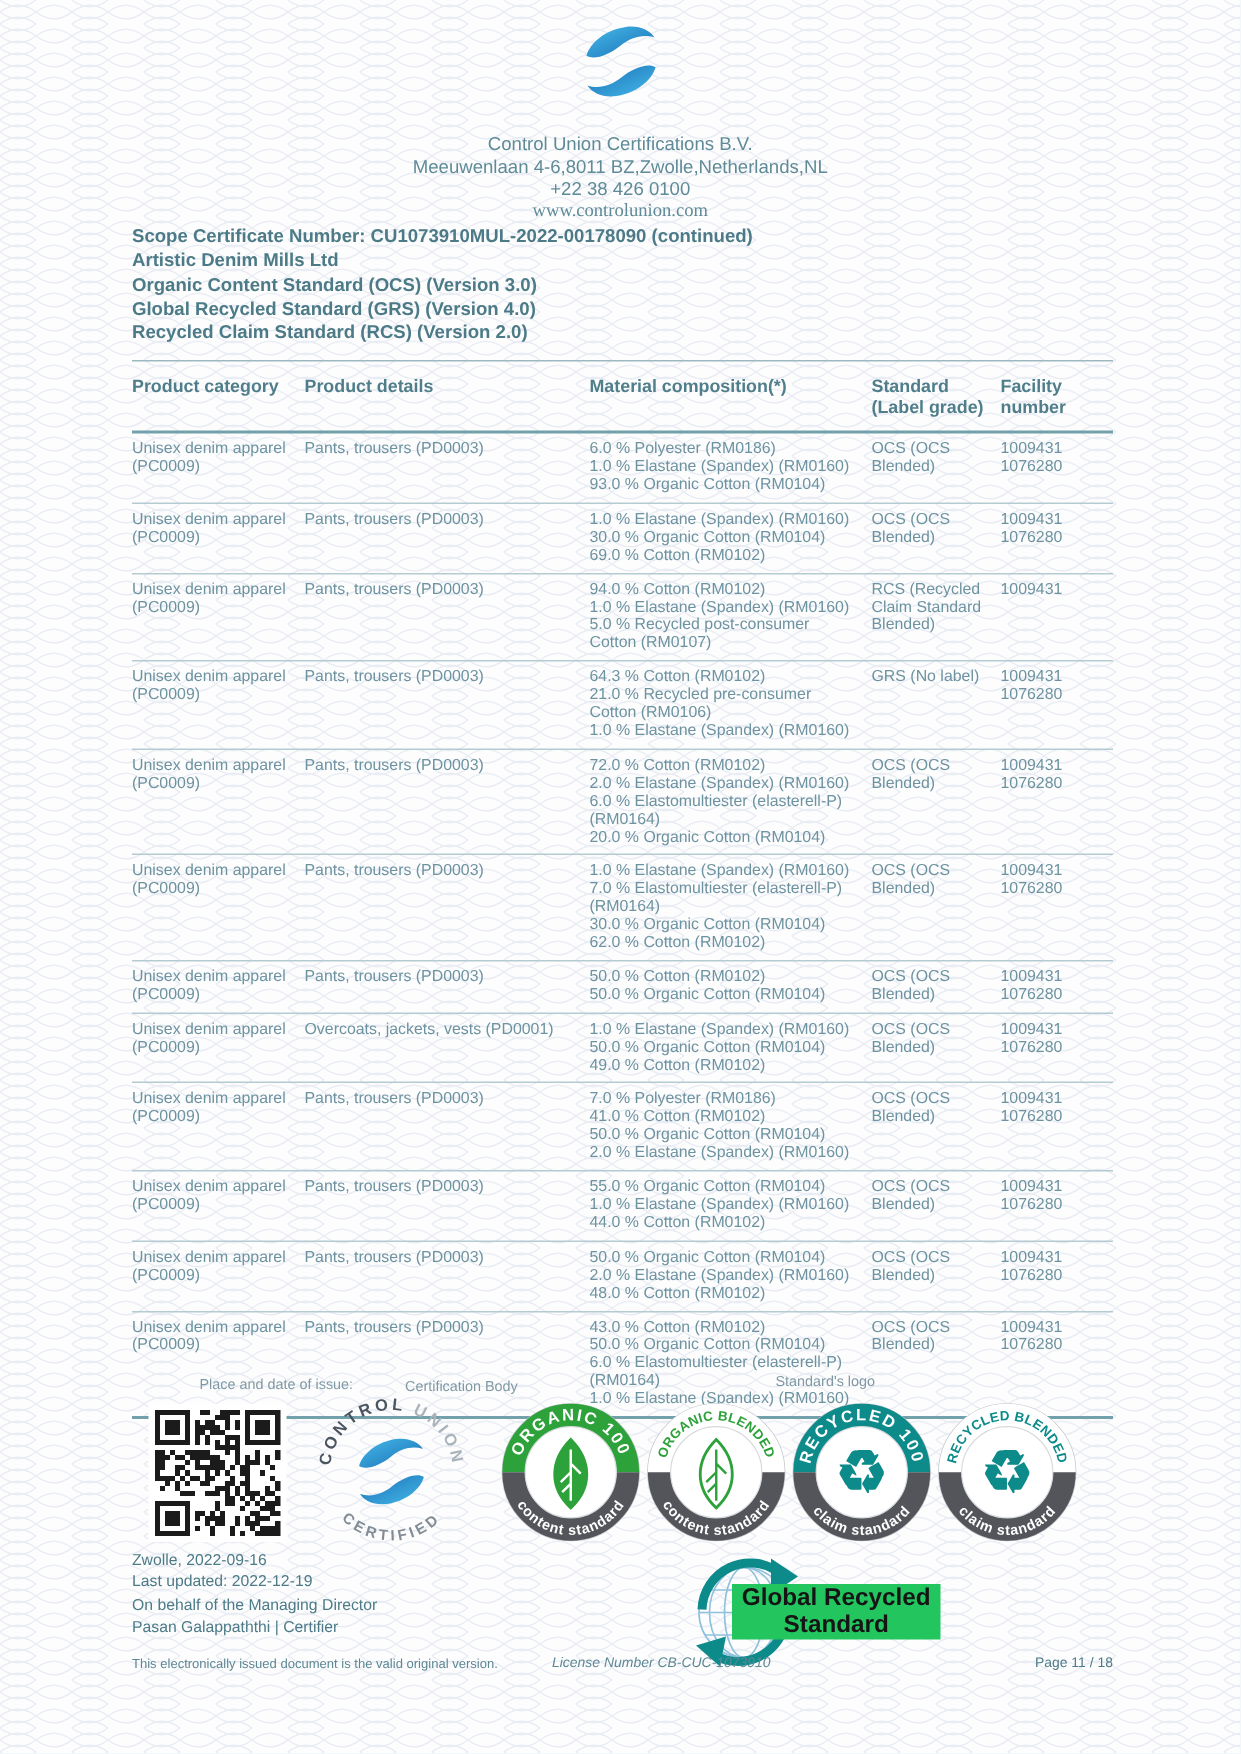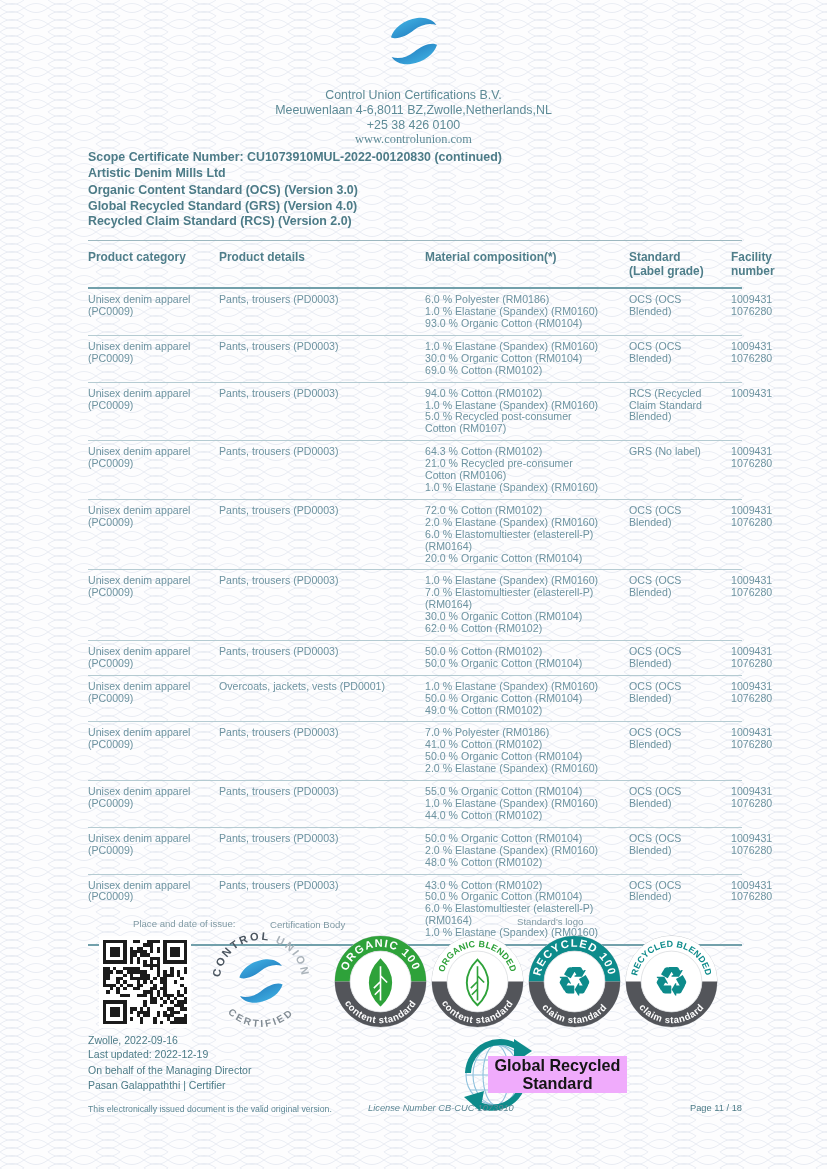--- a/index.html
+++ b/index.html
@@ -14,21 +14,21 @@
   .orgblock{margin-top:11px;font-size:12.4px;line-height:14.8px;color:#5e8b97;}
   .orgblock .site{color:#5e8b97;font-family:Liberation Serif, serif;}
 
   
   .cert-head{left:88px;top:150px;width:654px;color:#4c7b87;font-weight:bold;
              font-size:12.4px;line-height:15.6px;}
   .cert-head .stds{margin-top:2px;}
 
   
   .tbl{left:88px;top:240px;width:654px;}
-  .grid{display:grid;grid-template-columns:115px 190px 188px 86px 1fr;gap:16px;}
+  .grid{display:grid;grid-template-columns:115px 190px 188px 86px 1fr;}
   .thead{border-top:1px solid #9db8c0;border-bottom:2px solid #72a0ab;
          padding:10px 0 9px;color:#4f7e8a;font-weight:bold;font-size:11.9px;line-height:13.6px;}
   .trow{padding:5px 0 5px;border-bottom:1px solid #b5cbd2;
         font-size:10.6px;line-height:11.9px;color:#6d93a0;}
   #tbody .trow:last-child{border-bottom:2px solid #72a0ab;}
   .c{padding-right:10px;white-space:pre-line;}
 
   
   .flabel{font-size:9.6px;color:#7f99a3;margin-left:45px;}
   .lbl-place{left:88px;top:918px;}
@@ -38,21 +38,21 @@
   .qr svg{display:block;width:84px;height:84px;}
   .cu-cert{left:206px;top:926px;width:110px;height:110px;}
   .badges{left:333px;top:934px;display:flex;gap:2px;}
   .badge svg{width:95px;height:95px;display:block;}
 
   
   .issue{left:88px;top:1033px;color:#4c7b87;font-size:10.5px;line-height:14.4px;}
   .behalf{left:88px;top:1063px;color:#4c7b87;font-size:10.5px;line-height:15.4px;}
   .grs{left:452px;top:1033px;width:175px;height:84px;}
   .grs svg{position:absolute;left:0;top:0;}
-  .grs-text{position:absolute;left:36px;top:23px;background:#f0abfc;color:#151515;
+  .grs-text{position:absolute;left:36px;top:23px;background:#22c55e;color:#151515;
             font-weight:bold;font-size:16.2px;line-height:17.5px;text-align:center;
             padding:1px 5px;}
   .bline-left{left:88px;top:1104px;font-size:8.7px;color:#5d8794;}
   .bline-mid{left:368px;top:1103px;font-size:9.3px;color:#5d8794;font-style:italic;}
   .bline-right{left:602px;top:1103px;width:140px;text-align:right;font-size:9.3px;color:#4c7b87;}
 </style>
 </head>
 <body>
 
 <div class="page">
@@ -82,27 +82,27 @@
             <path d="M14,44 C18,30 34,17 55,14 C68,12 80,17 85,25 C73,21 60,25 50,33 C38,43 22,49 14,44 Z" fill="url(#cugrad)"></path>
             <path d="M14,44 C18,30 34,17 55,14 C68,12 80,17 85,25 C73,21 60,25 50,33 C38,43 22,49 14,44 Z" fill="url(#cugrad)" transform="rotate(180,50,50)"></path>
           </symbol>
         </defs>
         <use href="#swoosh-sym" width="100" height="100"></use>
       </svg>
     </div>
     <div class="orgblock">
       <div>Control Union Certifications B.V.</div>
       <div>Meeuwenlaan 4-6,8011 BZ,Zwolle,Netherlands,NL</div>
-      <div>+25 38 426 0100</div>
+      <div>+22 38 426 0100</div>
       <div class="site">www.controlunion.com</div>
     </div>
   </div>
 
   <div class="layer cert-head">
-    <div>Scope Certificate Number: CU1073910MUL-2022-00120830 (continued)</div>
+    <div>Scope Certificate Number: CU1073910MUL-2022-00178090 (continued)</div>
     <div>Artistic Denim Mills Ltd</div>
     <div class="stds">
       <div>Organic Content Standard (OCS) (Version 3.0)</div>
       <div>Global Recycled Standard (GRS) (Version 4.0)</div>
       <div>Recycled Claim Standard (RCS) (Version 2.0)</div>
     </div>
   </div>
 
   <div class="layer tbl">
     <div class="grid thead">

